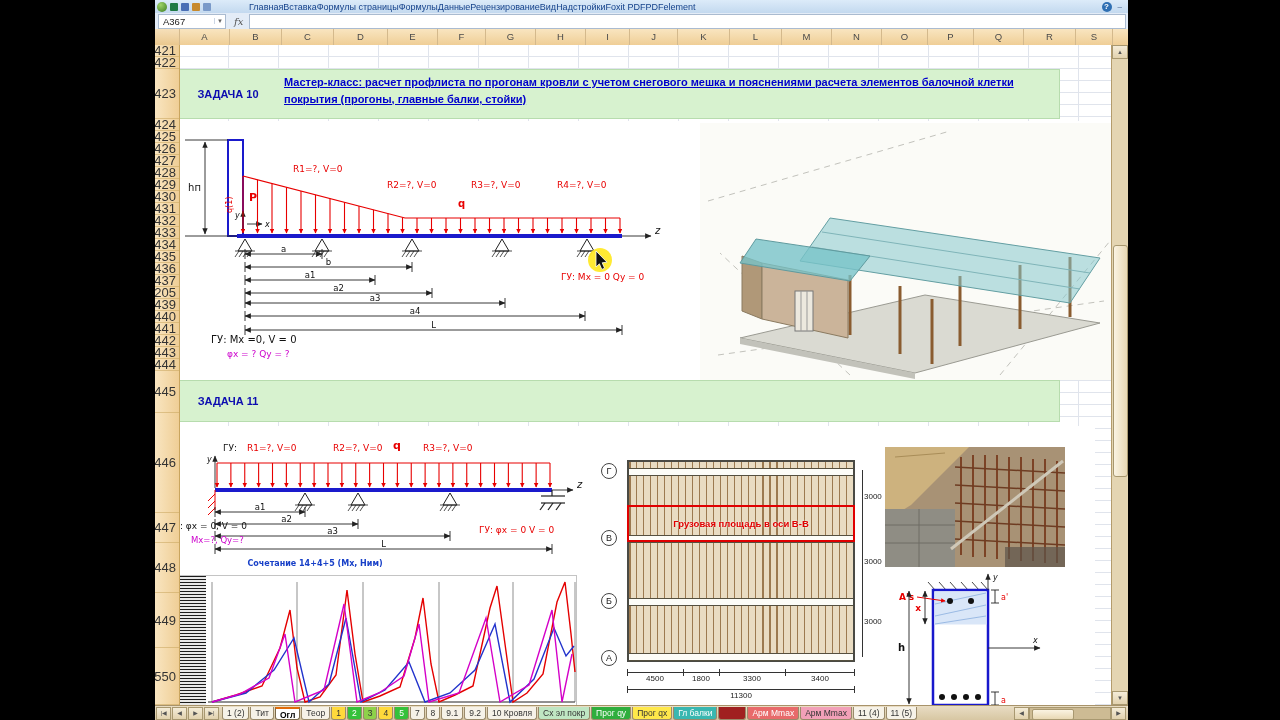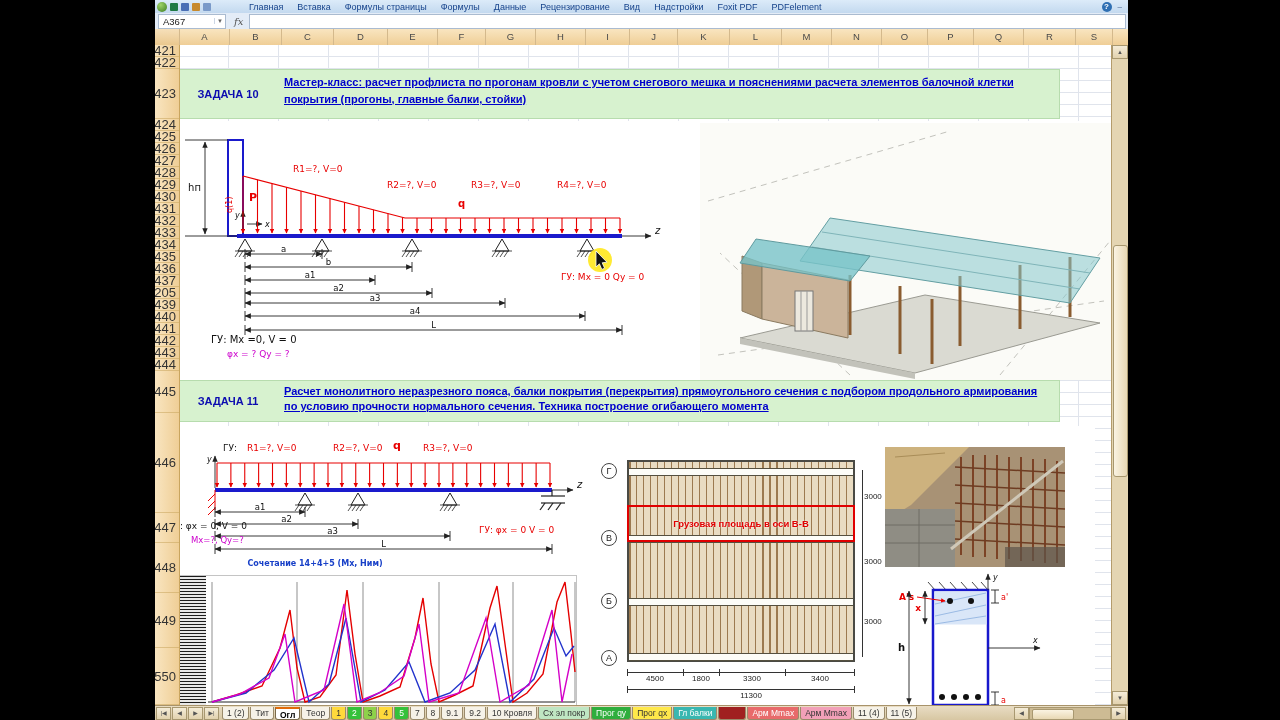--- a/index.html
+++ b/index.html
@@ -7,21 +7,21 @@
   .excel-window{position:absolute;left:155px;top:0;width:973px;height:720px;background:#fff;overflow:hidden;}
 
   
   .ribbon{position:absolute;left:0;top:0;width:100%;height:13px;
     background:linear-gradient(#dcebf9,#c3d9ef);border-bottom:1px solid #93a8c2;
     display:flex;align-items:center;font-size:9px;color:#15428b;}
   .orb{width:10px;height:10px;border-radius:50%;margin:0 3px 0 2px;
     background:radial-gradient(circle at 35% 30%,#9fd468,#3c7d22);}
   .qat{display:flex;gap:3px;margin-right:8px;}
   .qat i{width:8px;height:8px;display:inline-block;border-radius:1px;}
-  .rtabs{display:flex;gap:14px;margin-left:30px;white-space:nowrap;}
+  .rtabs{display:flex;margin-left:30px;white-space:nowrap;}
   .rtab{cursor:default;}
   .ribbon-right{margin-left:auto;display:flex;align-items:center;gap:6px;margin-right:6px;}
   .help-icn{width:10px;height:10px;border-radius:50%;background:#2f6fb3;color:#fff;font-size:8px;
     line-height:10px;text-align:center;font-weight:bold;}
   .min-icn{color:#44618c;font-size:8px;}
 
   
   .formula-row{position:absolute;left:0;top:13px;width:100%;height:16px;background:#e3ecf7;
     border-bottom:1px solid #b4c4d8;display:flex;align-items:center;font-size:9.5px;color:#222;}
   .name-box{width:62px;height:13px;background:#fff;border:1px solid #aabbd0;margin-left:3px;
@@ -367,21 +367,20 @@
           <line x1="101" y1="168" x2="101" y2="208" stroke="#999"></line>
           <line x1="107" y1="168" x2="107" y2="208" stroke="#999"></line>
           <polygon points="130,95 400,135 370,180 100,138" fill="rgba(135,200,205,0.55)" stroke="#639ea2"></polygon>
           <line x1="122" y1="109" x2="390" y2="150" stroke="#7fb4b8"></line>
           <line x1="112" y1="124" x2="380" y2="166" stroke="#7fb4b8"></line>
           <polygon points="56,116 170,133 150,158 40,140" fill="rgba(120,195,200,0.8)" stroke="#5f9a9e"></polygon>
         </svg>
 
         <div class="banner" style="top:380px;height:42px;width:881px">
           <div class="task-label">ЗАДАЧА 11</div>
-          <div class="task-title" style="line-height:1.35;padding-top:3px">Расчет монолитного неразрезного пояса, балки покрытия (перекрытия) прямоугольного сечения с подбором продольного армирования  по условию прочности нормального сечения. Техника построение огибающего момента</div>
         </div>
 
         <svg style="position:absolute;left:10px;top:432px" width="435" height="140" viewBox="0 0 435 140">
           <line x1="50" y1="58" x2="387" y2="58" class="beam"></line>
           <line x1="387" y1="58" x2="408" y2="58" class="thin" marker-end="url(#ae)"></line>
           <text x="412" y="56" class="bl i">z</text>
           <line x1="50" y1="56" x2="50" y2="24" class="thin" marker-end="url(#ae)"></line>
           <text x="42" y="30" class="bl i t8">y</text>
 
           <g stroke="#e80000" stroke-width="1">
@@ -519,21 +518,21 @@
               <div class="tick" style="left:158px"></div>
             <div class="tick" style="left:227px"></div>
             <div class="hdim" style="left:28px">4500</div>
             <div class="hdim" style="left:74px">1800</div>
             <div class="hdim" style="left:125px">3300</div>
             <div class="hdim" style="left:193px">3400</div>
           </div>
           <div class="hdim-line" style="top:242px">
             <div class="tick" style="left:0"></div>
               <div class="tick" style="left:227px"></div>
-            <div class="hdim" style="left:124px">11300</div>
+            <div class="hdim" style="left:114px">11300</div>
           </div>
         </div>
 
         <div class="photo" style="left:730px;top:447px;width:180px;height:120px" able="false">
           <svg width="180" height="120" viewBox="0 0 180 120">
             <rect width="180" height="120" fill="#a89275"></rect>
             <polygon points="0,0 84,0 26,58 0,74" fill="#cdb27e"></polygon>
             <line x1="10" y1="10" x2="60" y2="6" stroke="#a98d58"></line>
             <rect x="0" y="62" width="70" height="58" fill="#8f8d84"></rect>
             <line x1="0" y1="78" x2="70" y2="78" stroke="#6f6d65"></line>

